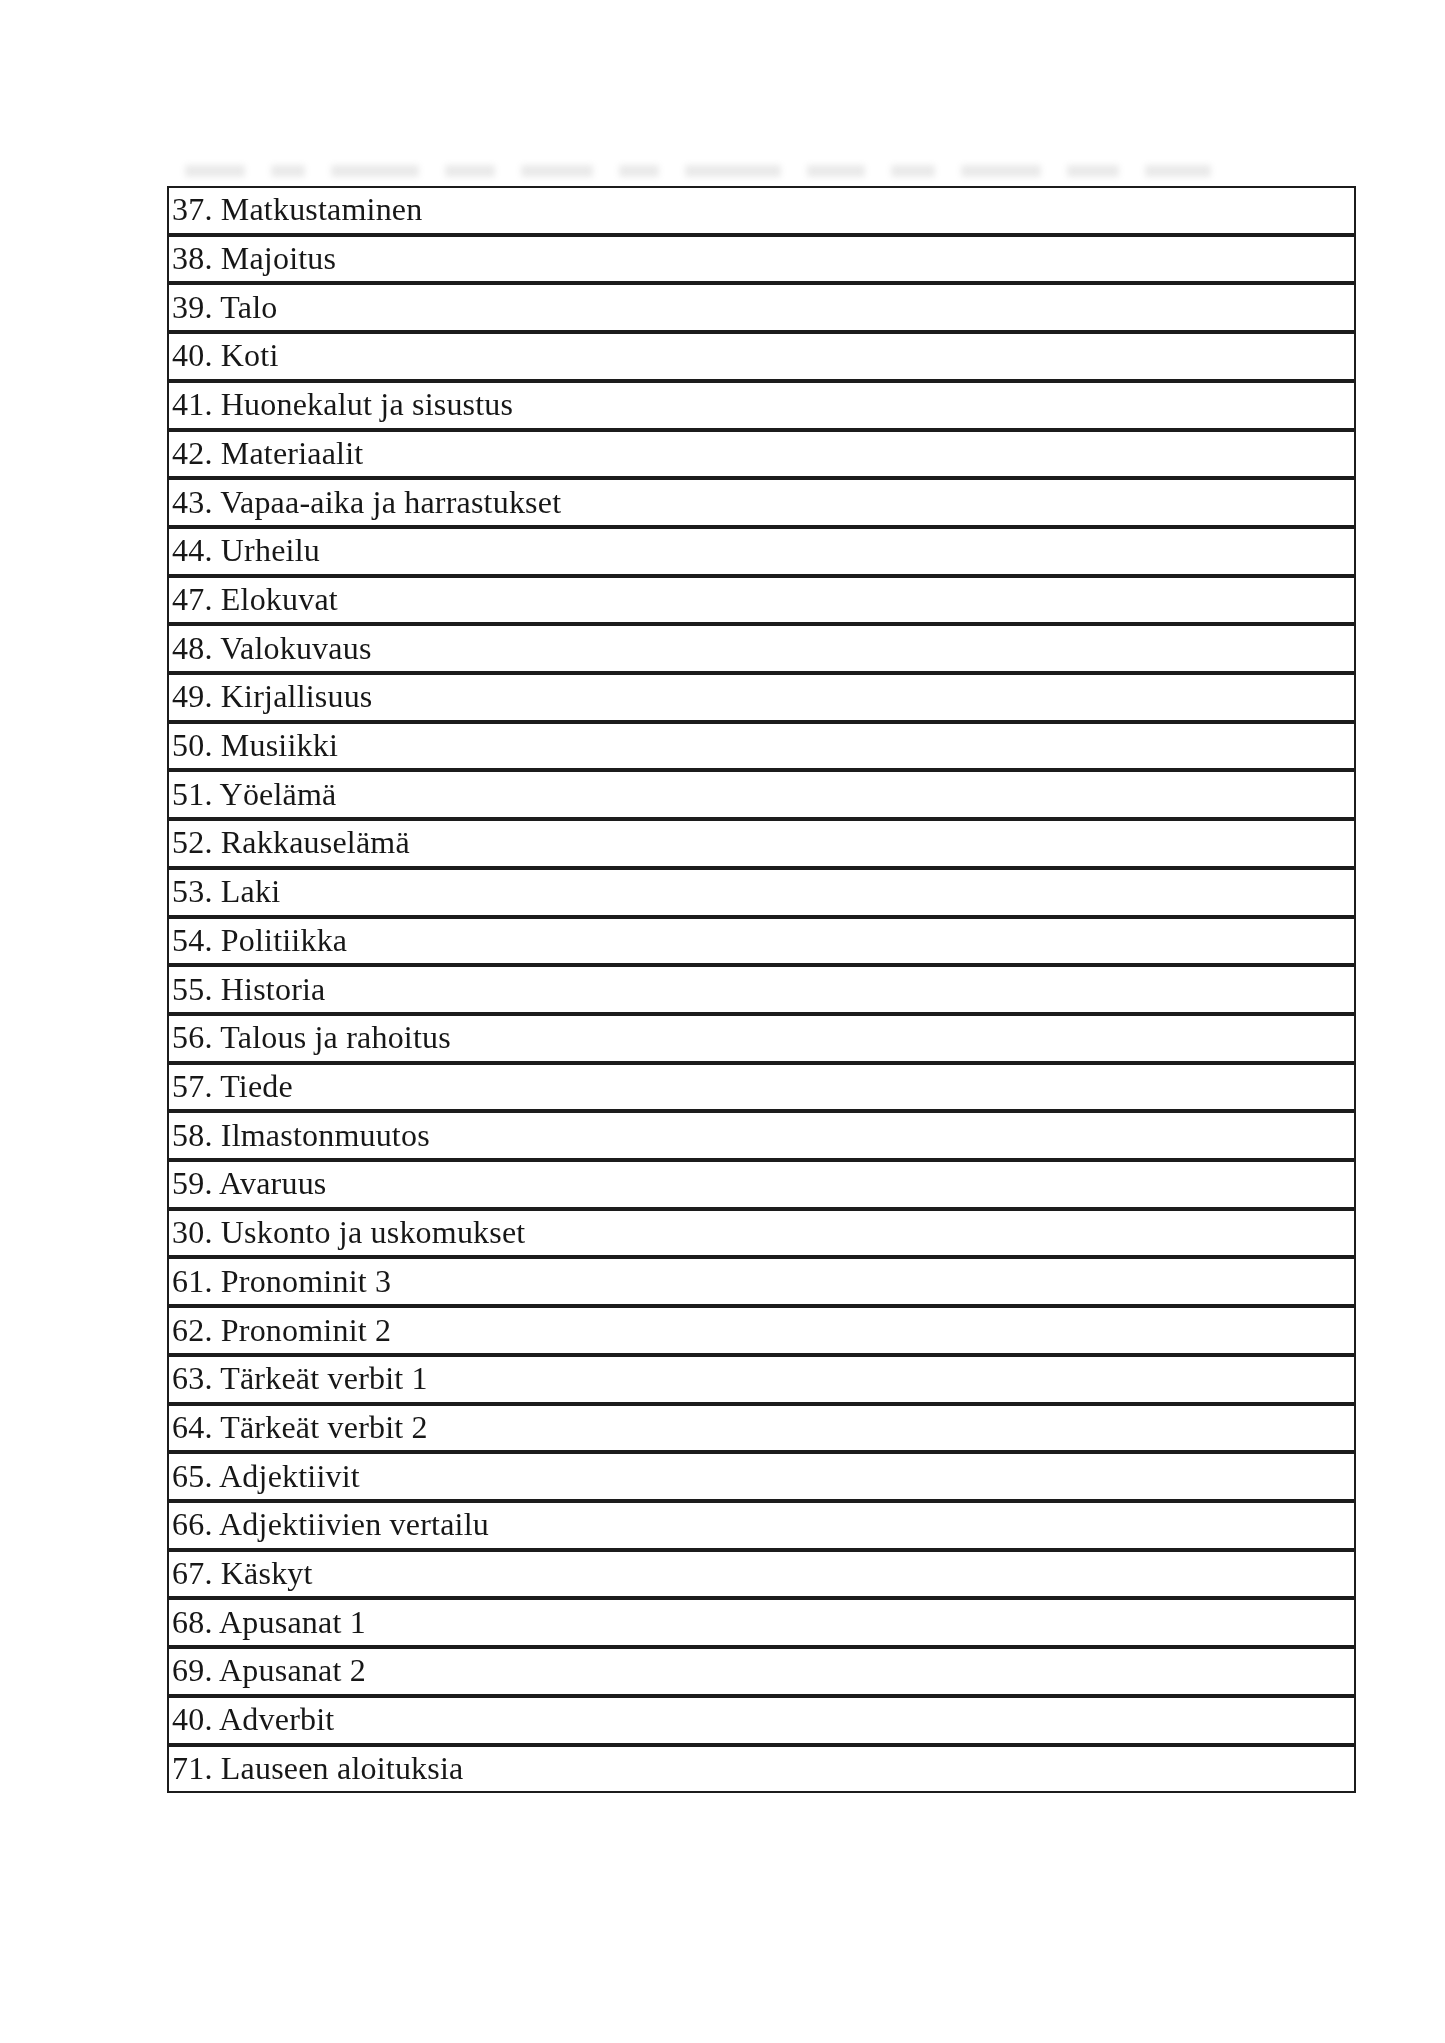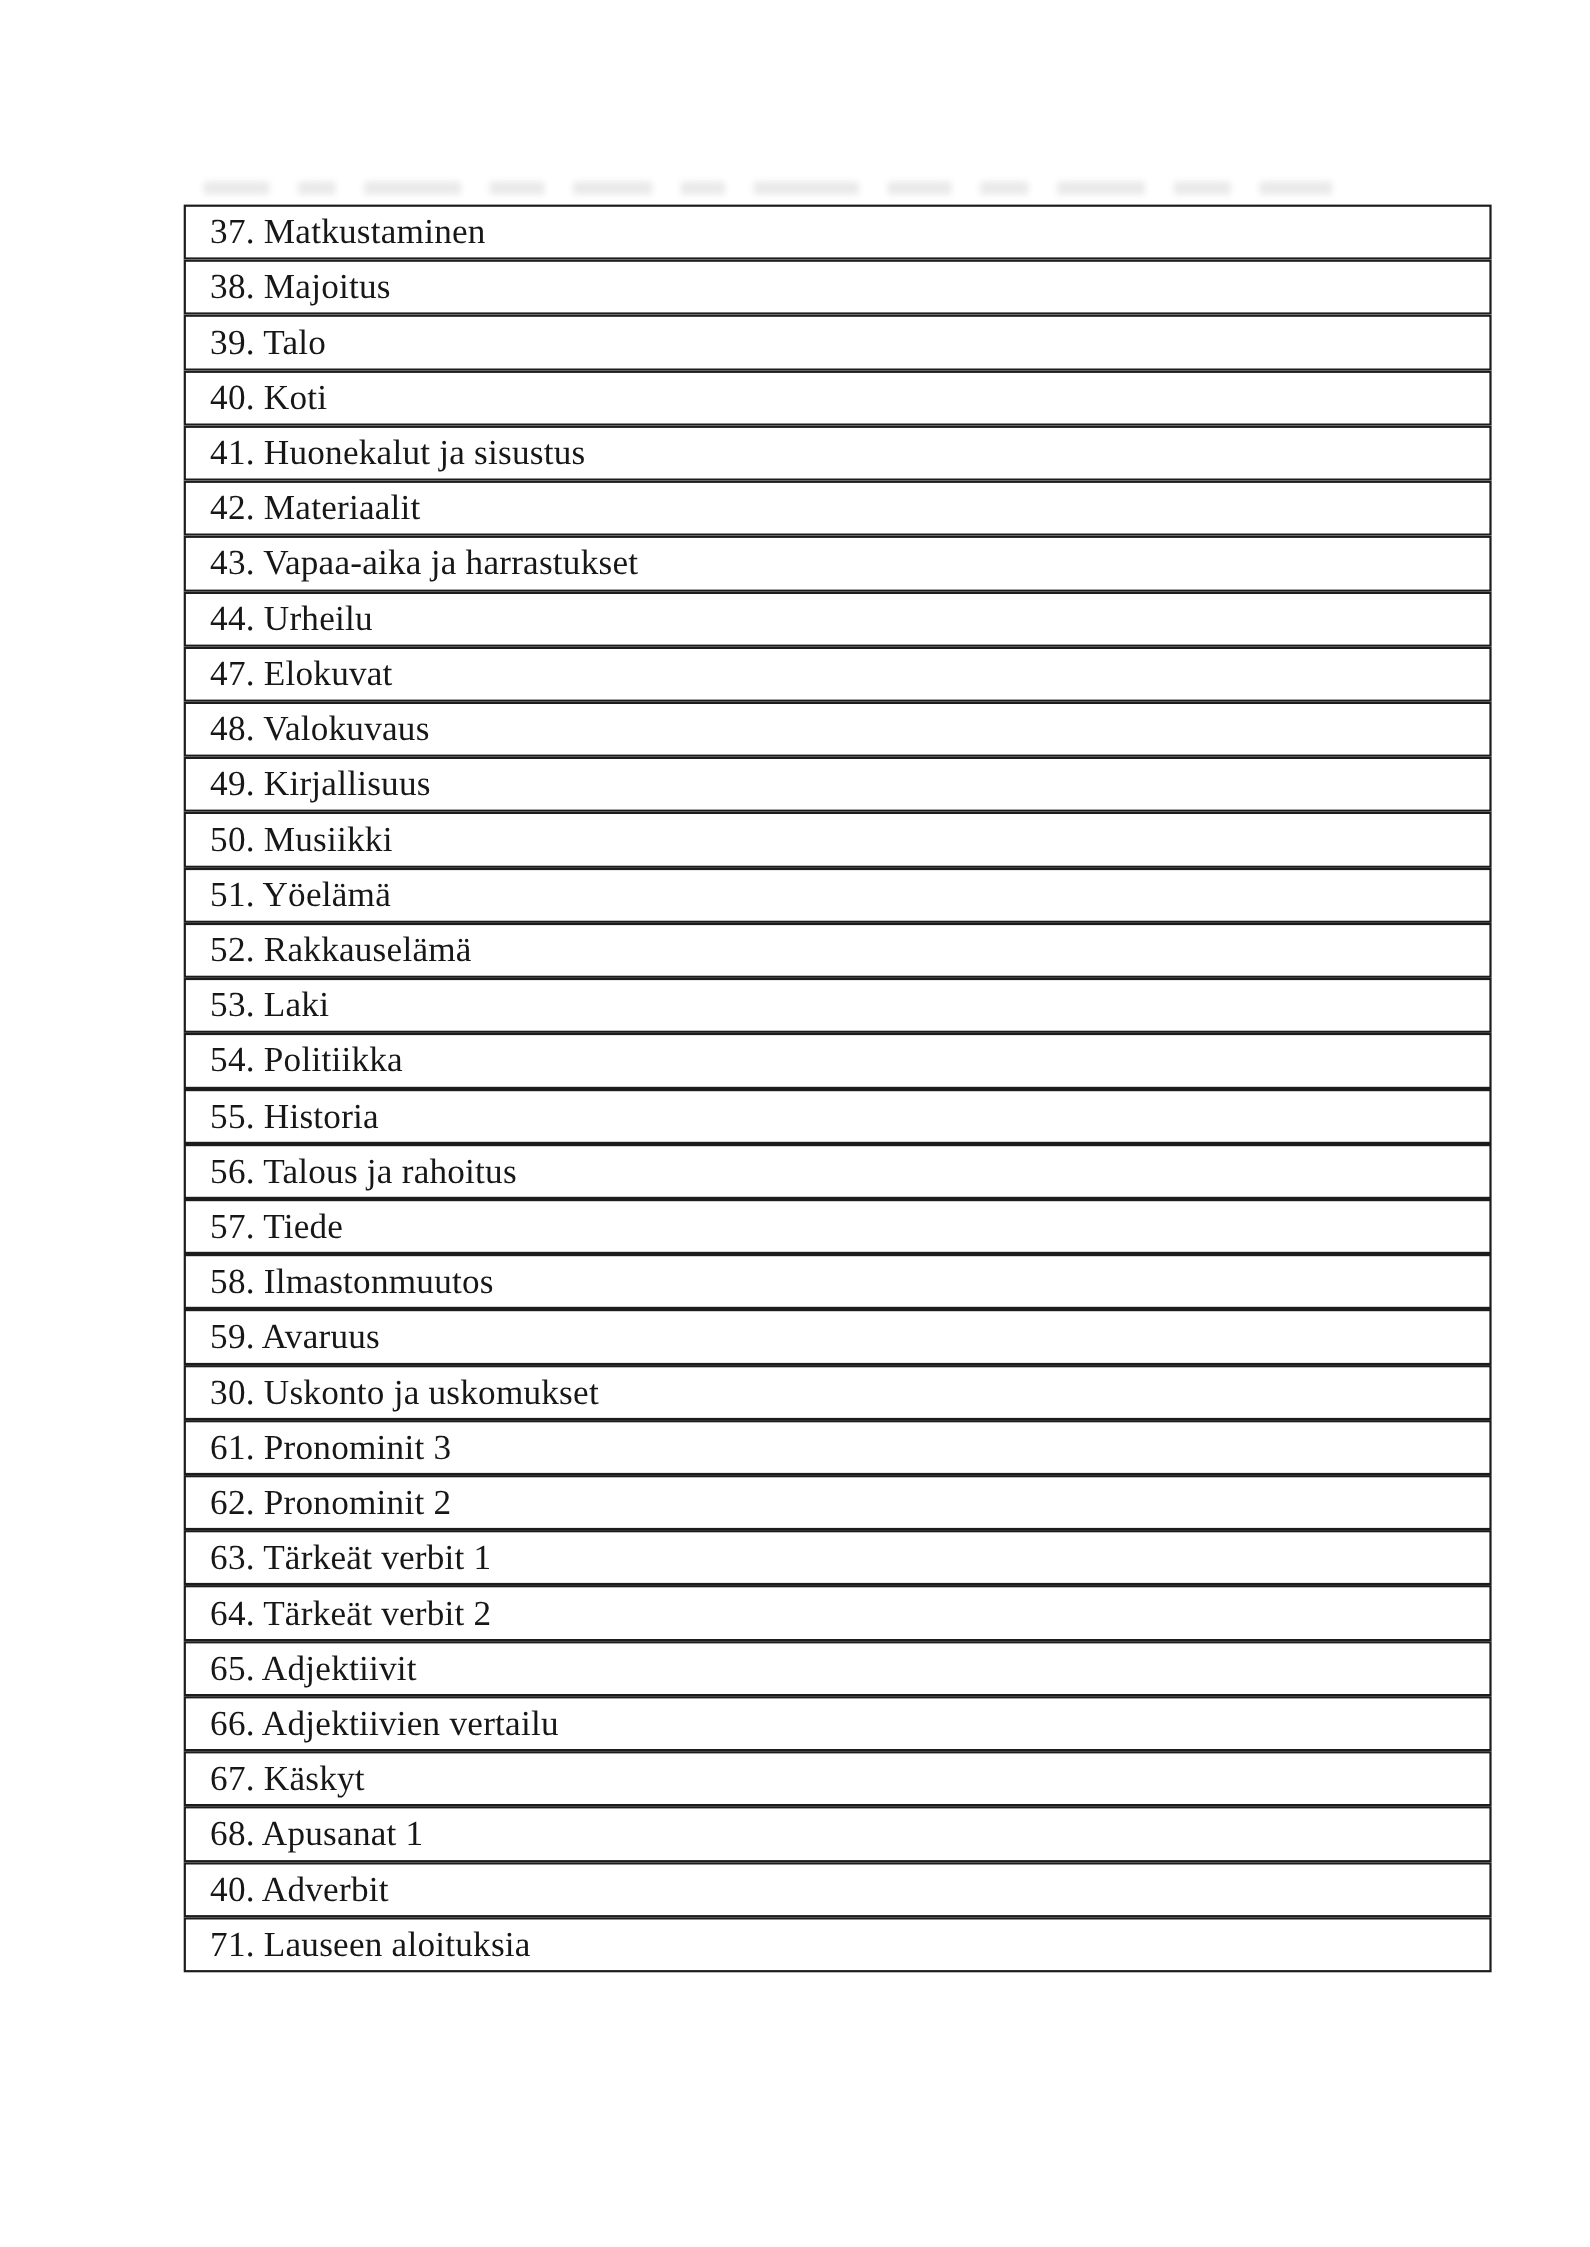--- a/index.html
+++ b/index.html
@@ -53,21 +53,21 @@
     display: flex;
     align-items: center;
     overflow: hidden;
   }
   .toc-row + .toc-row {
     
     margin-top: 0;
   }
   .toc-entry {
     display: block;
-    padding-left: 22px;
+    padding-left: 3px;
     font-size: 32px;
     line-height: 1;
     color: #171717;
     letter-spacing: 0.2px;
     white-space: nowrap;
     transform: translateY(-1px);
   }
 </style>
 </head>
 <body>
@@ -172,19 +172,22 @@
       <div class="toc-row">
         <span class="toc-entry">66. Adjektiivien vertailu</span>
       </div>
       <div class="toc-row">
         <span class="toc-entry">67. Käskyt</span>
       </div>
       <div class="toc-row">
         <span class="toc-entry">68. Apusanat 1</span>
       </div>
       <div class="toc-row">
+        <span class="toc-entry">69. Apusanat 2</span>
+      </div>
+      <div class="toc-row">
         <span class="toc-entry">40. Adverbit</span>
       </div>
       <div class="toc-row">
         <span class="toc-entry">71. Lauseen aloituksia</span>
       </div>
     </div>
 </div>
 
 </body></html>

